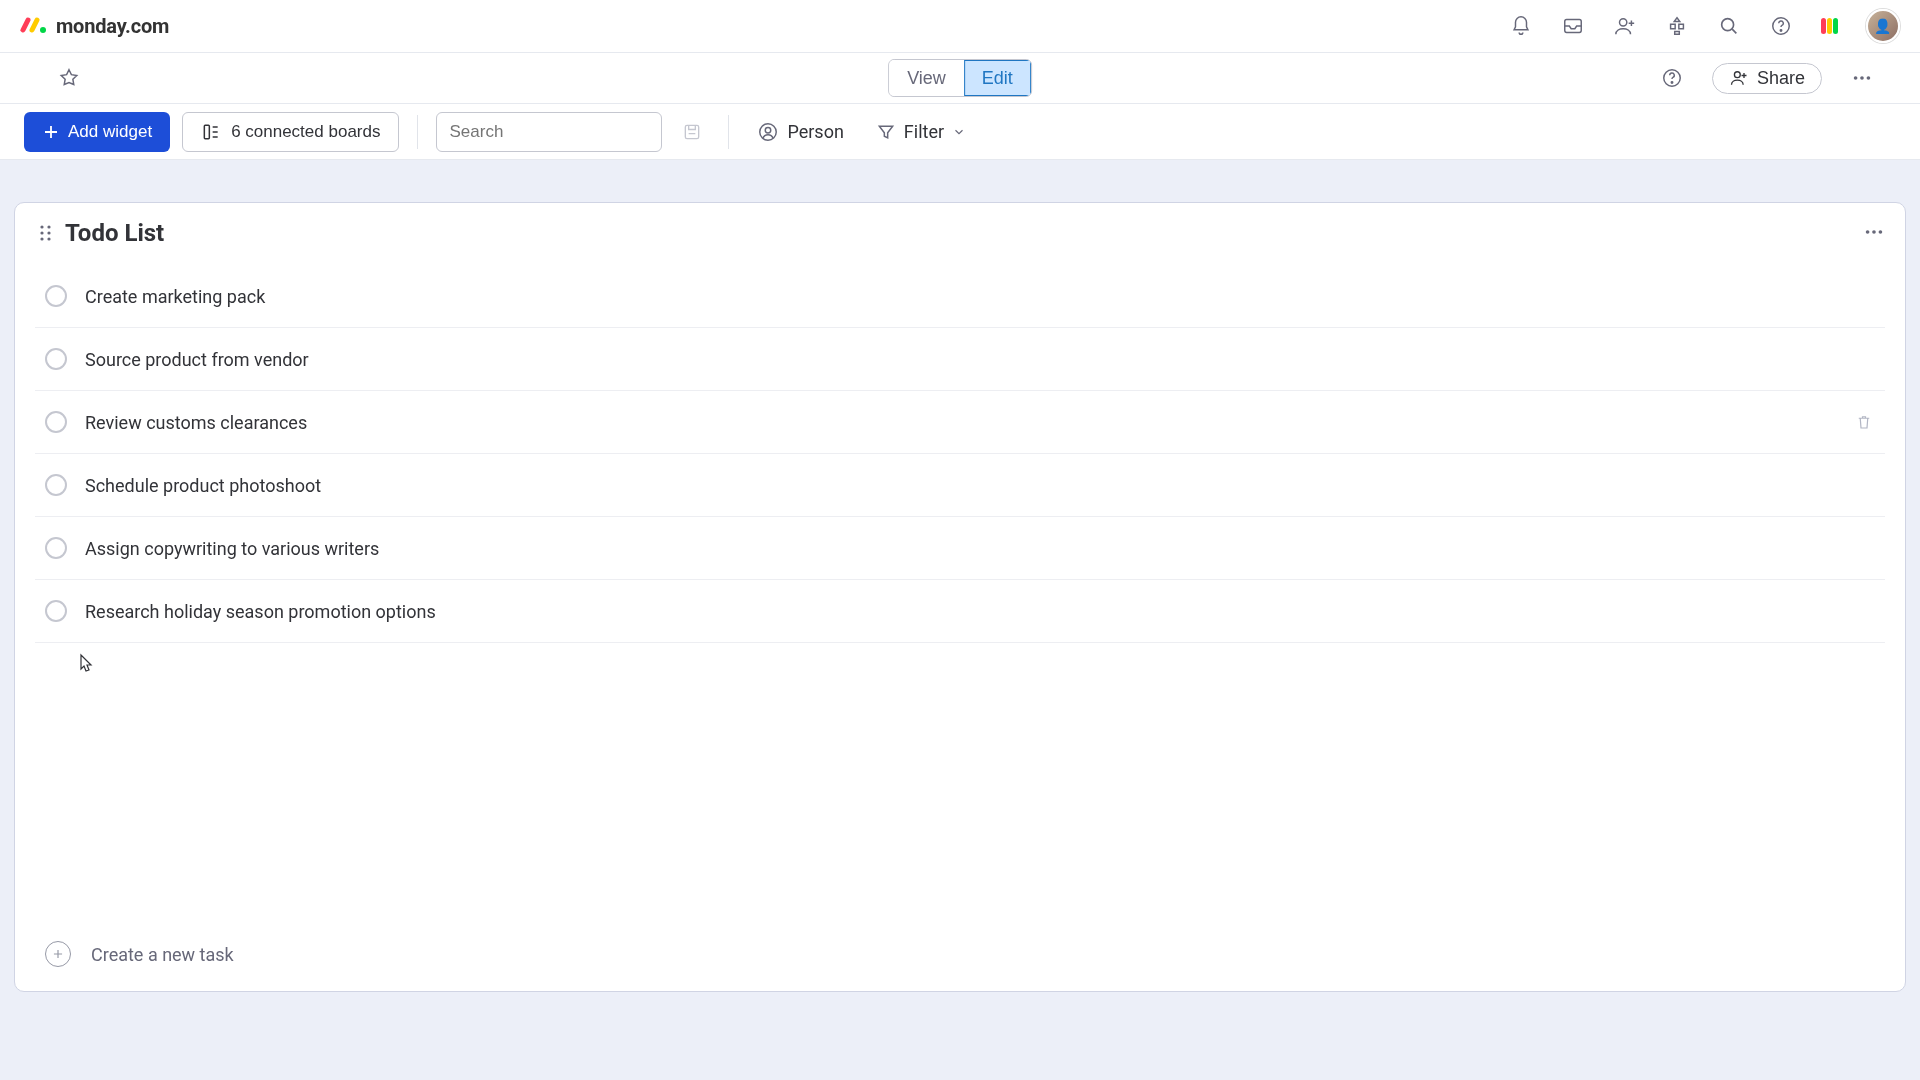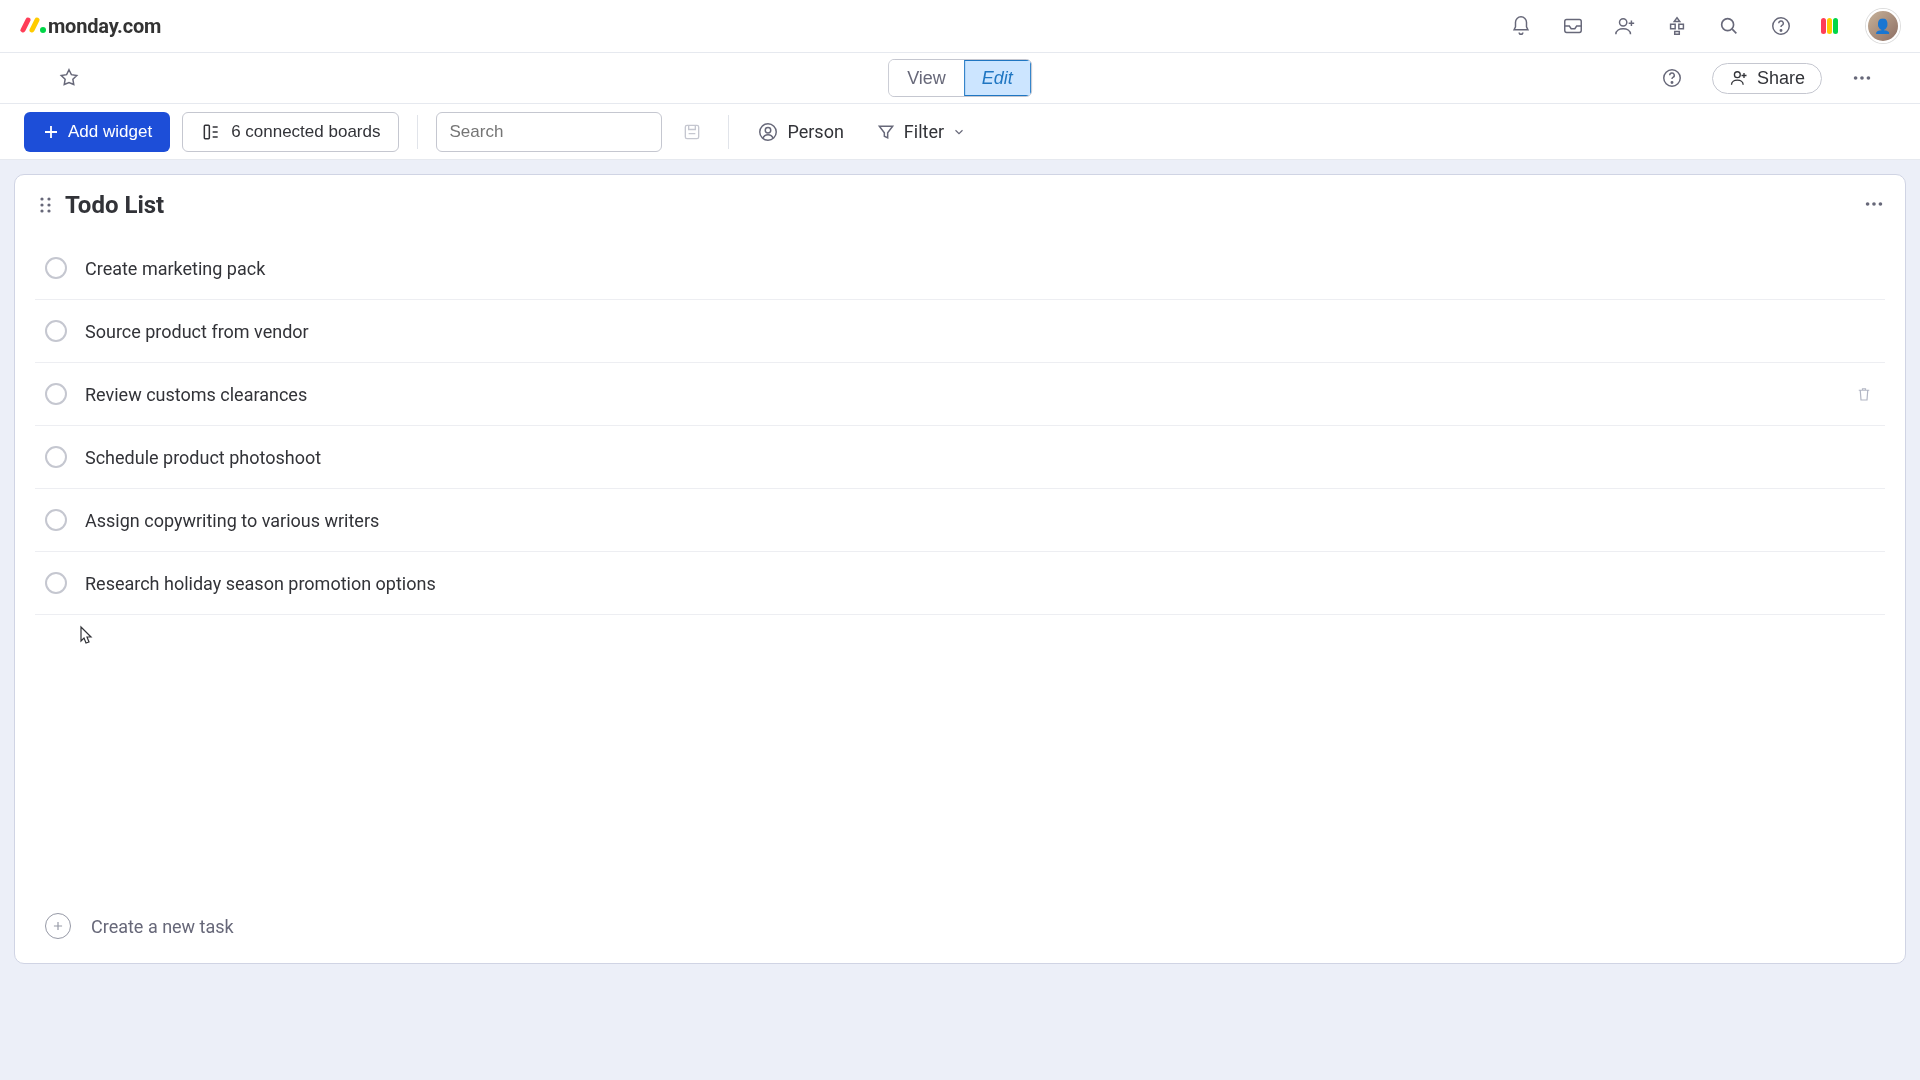--- a/index.html
+++ b/index.html
@@ -8,21 +8,21 @@
 
   
   .global-bar {
     height: 52px;
     background: #ffffff;
     display: flex;
     align-items: center;
     padding: 0 20px;
     position: relative;
   }
-  .logo-wrap { display: flex; align-items: center; }
+  .logo-wrap { display: flex; align-items: center; gap: 8px; }
   .logo-text { font-weight: 700; font-size: 20px; letter-spacing: -0.2px; color: #333; }
   .global-icons { position: absolute; right: 20px; display: flex; align-items: center; gap: 28px; }
   .gicon { width: 24px; height: 24px; display: flex; align-items: center; justify-content: center; color: #676879; cursor: pointer; }
   .avatar { width: 34px; height: 34px; border-radius: 50%; background: linear-gradient(135deg,#c7b299,#8d6e63); border: 2px solid #fff; box-shadow: 0 0 0 1px #ddd; display:flex; align-items:center; justify-content:center; color:#fff; font-size:14px; font-weight:600; }
   .mini-logo { display:flex; gap:1px; }
   .mini-logo span { width:5px; height:16px; border-radius:3px; display:inline-block; }
 
   
   .board-header {
     background: #ffffff;
@@ -37,21 +37,21 @@
   .star-btn { margin-left: 18px; color: #676879; cursor: pointer; }
   .view-edit {
     position: absolute; left: 50%; transform: translateX(-50%);
     display: flex; border: 1px solid #c5c7d0; border-radius: 6px; overflow: hidden;
     height: 38px;
   }
   .view-edit button {
     padding: 0 18px; border: none; background: #fff; font-size: 18px; color: #676879; cursor: pointer;
   }
   .view-edit button.active {
-    background: #cce5ff; color: #1f76c2; box-shadow: inset 0 0 0 1px #1f76c2; font-style: italic;
+    background: #cce5ff; color: #1f76c2; box-shadow: inset 0 0 0 1px #1f76c2;
   }
   .board-header-right { position: absolute; right: 40px; display: flex; align-items: center; gap: 22px; }
   .share-btn {
     display: flex; align-items: center; gap: 8px; border: 1px solid #c5c7d0;
     border-radius: 16px; padding: 4px 16px; font-size: 18px; color: #323338; cursor: pointer; background:#fff;
   }
   .icon-btn-plain { width:36px; height:36px; display:flex; align-items:center; justify-content:center; color:#676879; cursor:pointer; border-radius:6px; }
 
   
   .toolbar {
@@ -76,21 +76,21 @@
     height:40px; width:226px; padding:0 12px; color:#676879;
   }
   .search-wrap input { border:none; outline:none; flex:1; font-size:17px; background:transparent; color:#323338; }
   .tool-plain { display:flex; align-items:center; gap:8px; color:#323338; font-size:18px; cursor:pointer; padding:8px 10px; border-radius:6px; }
   .tool-plain svg { color:#676879; }
 
   
   .content { padding: 14px; }
   .widget-card {
     background:#ffffff; border:1px solid #d0d4e4; border-radius:10px; min-height: 790px;
-    display:flex; flex-direction:column; position:relative;
+    display:flex; flex-direction:column; position:relative;margin-top:28px;
   }
   .widget-head {
     display:flex; align-items:center; gap:12px; padding: 16px 24px 10px 24px;
   }
   .drag-dots { color:#676879; cursor:grab; }
   .widget-title { font-size:24px; font-weight:700; color:#323338; }
   .widget-menu { position:absolute; right:20px; top:18px; color:#676879; cursor:pointer; }
   .todo-list { padding: 8px 20px 0 20px; }
   .todo-item {
     display:flex; align-items:center; gap:18px; padding: 20px 10px;

